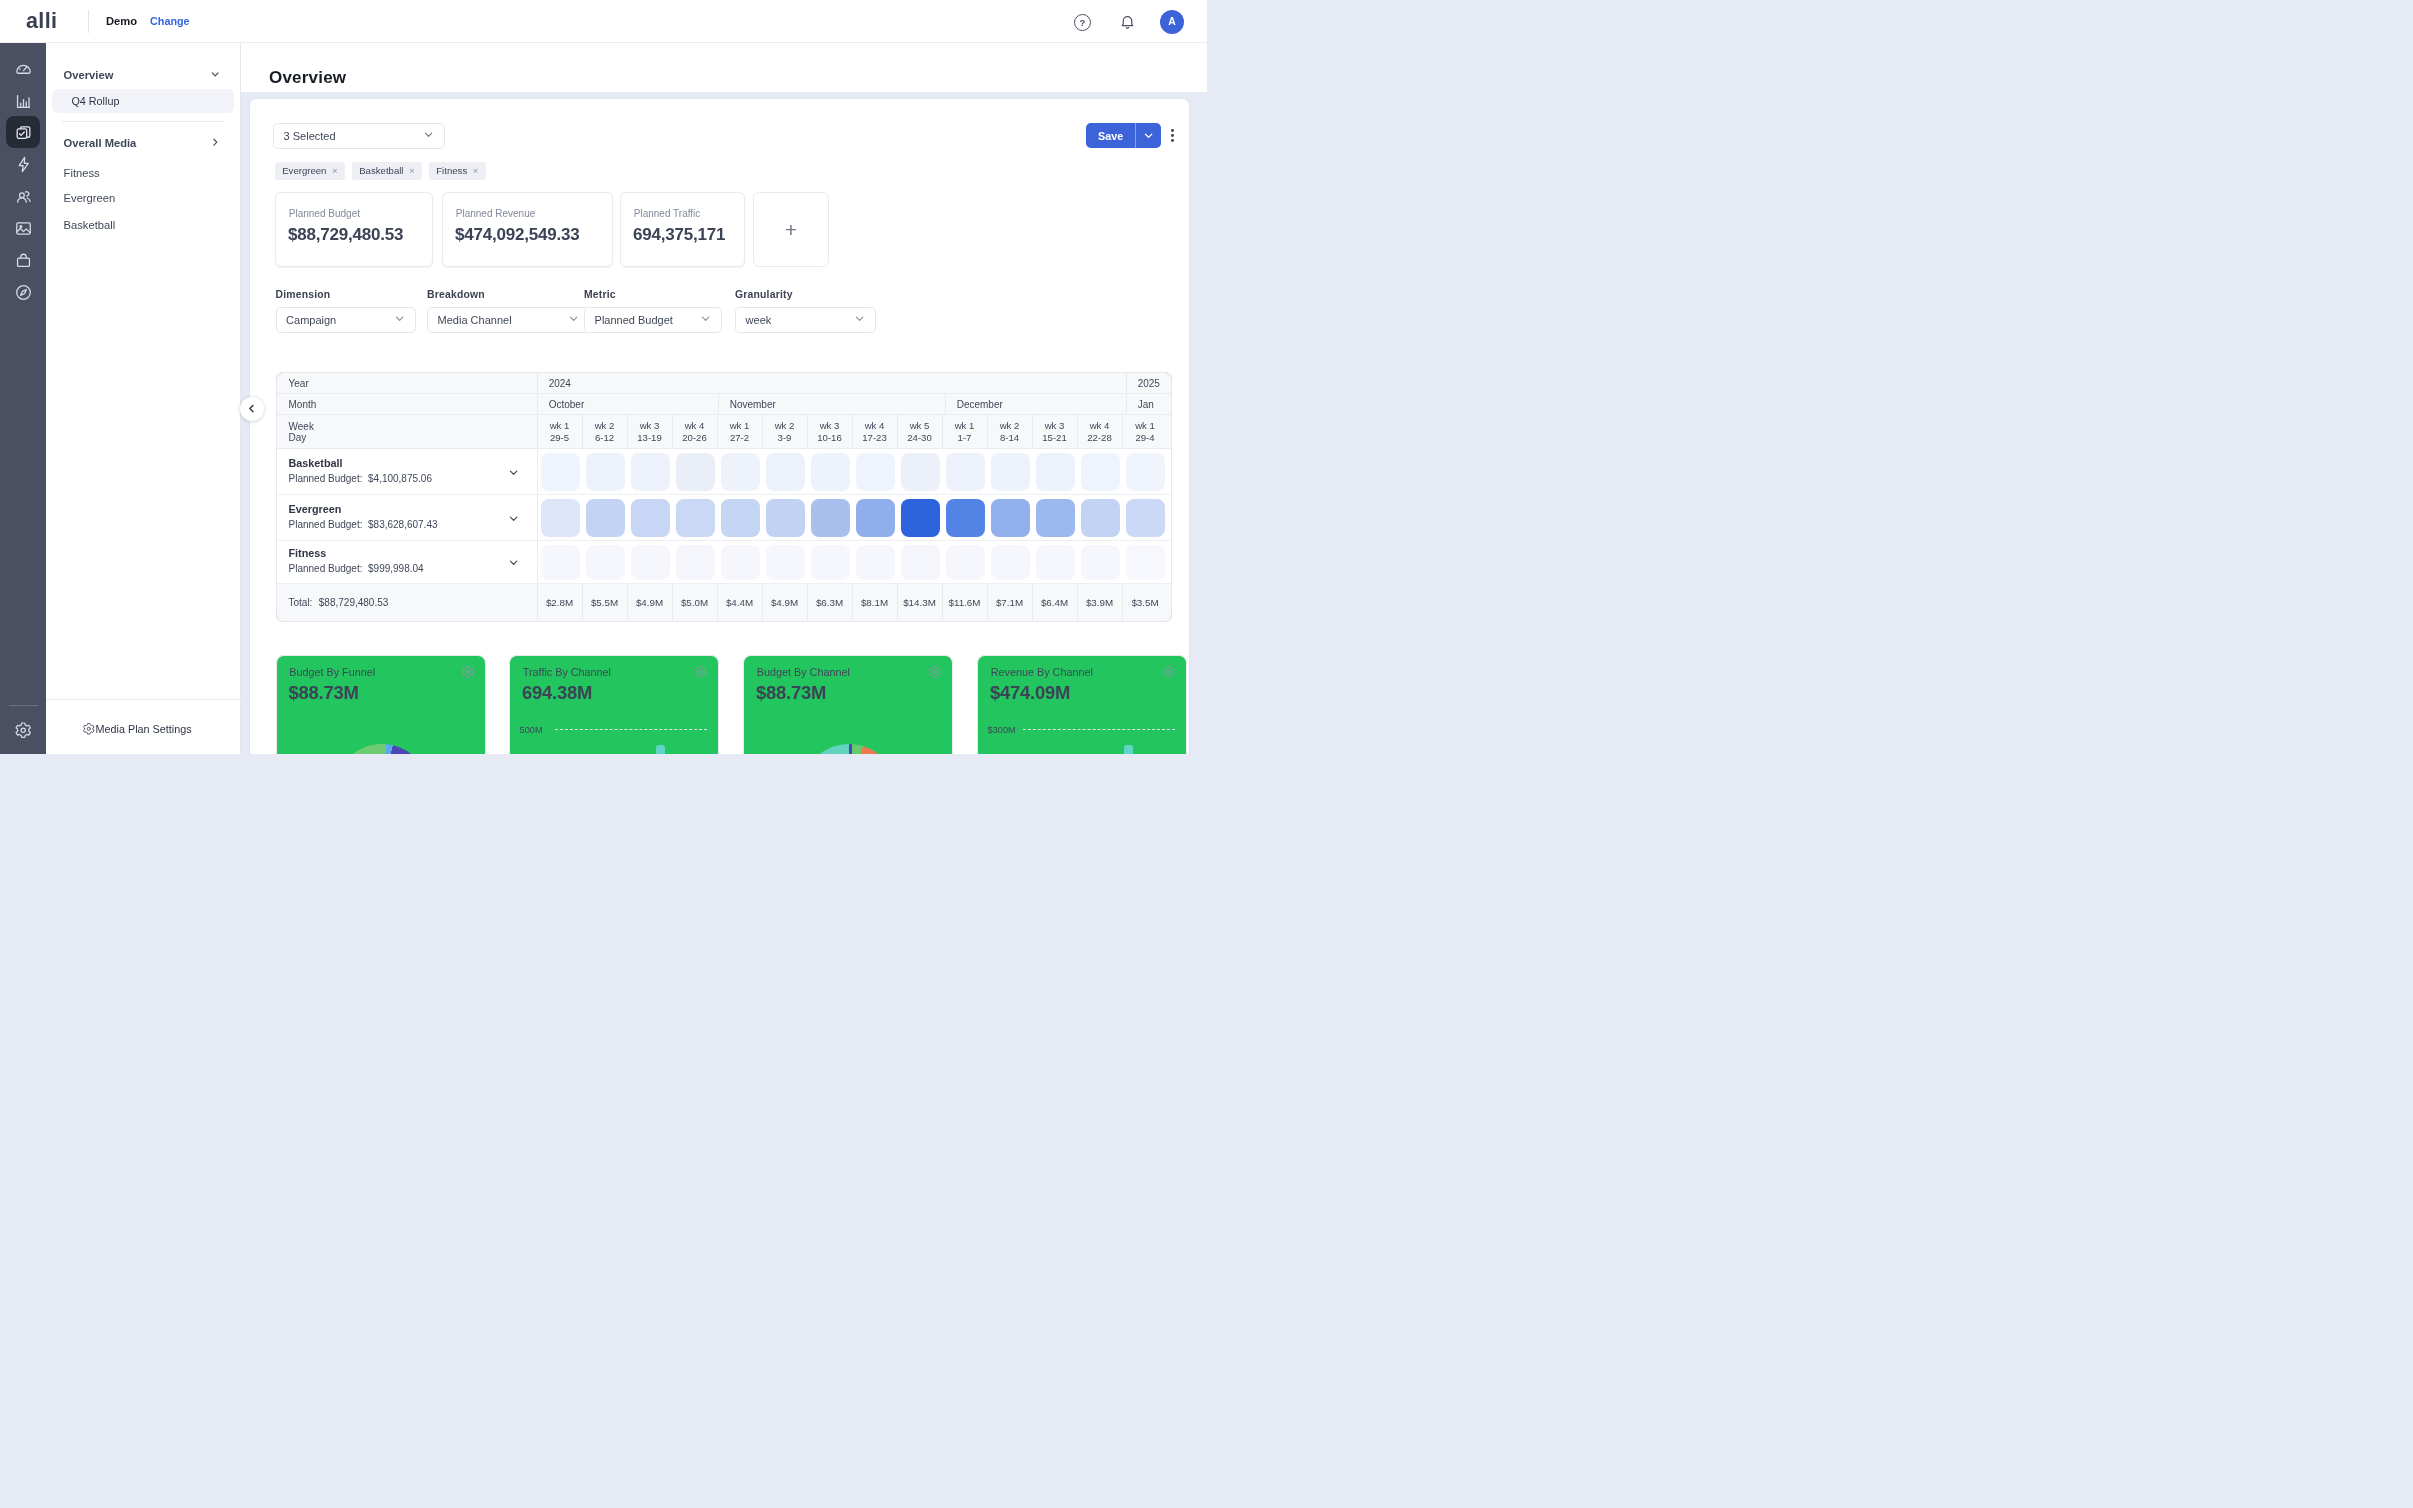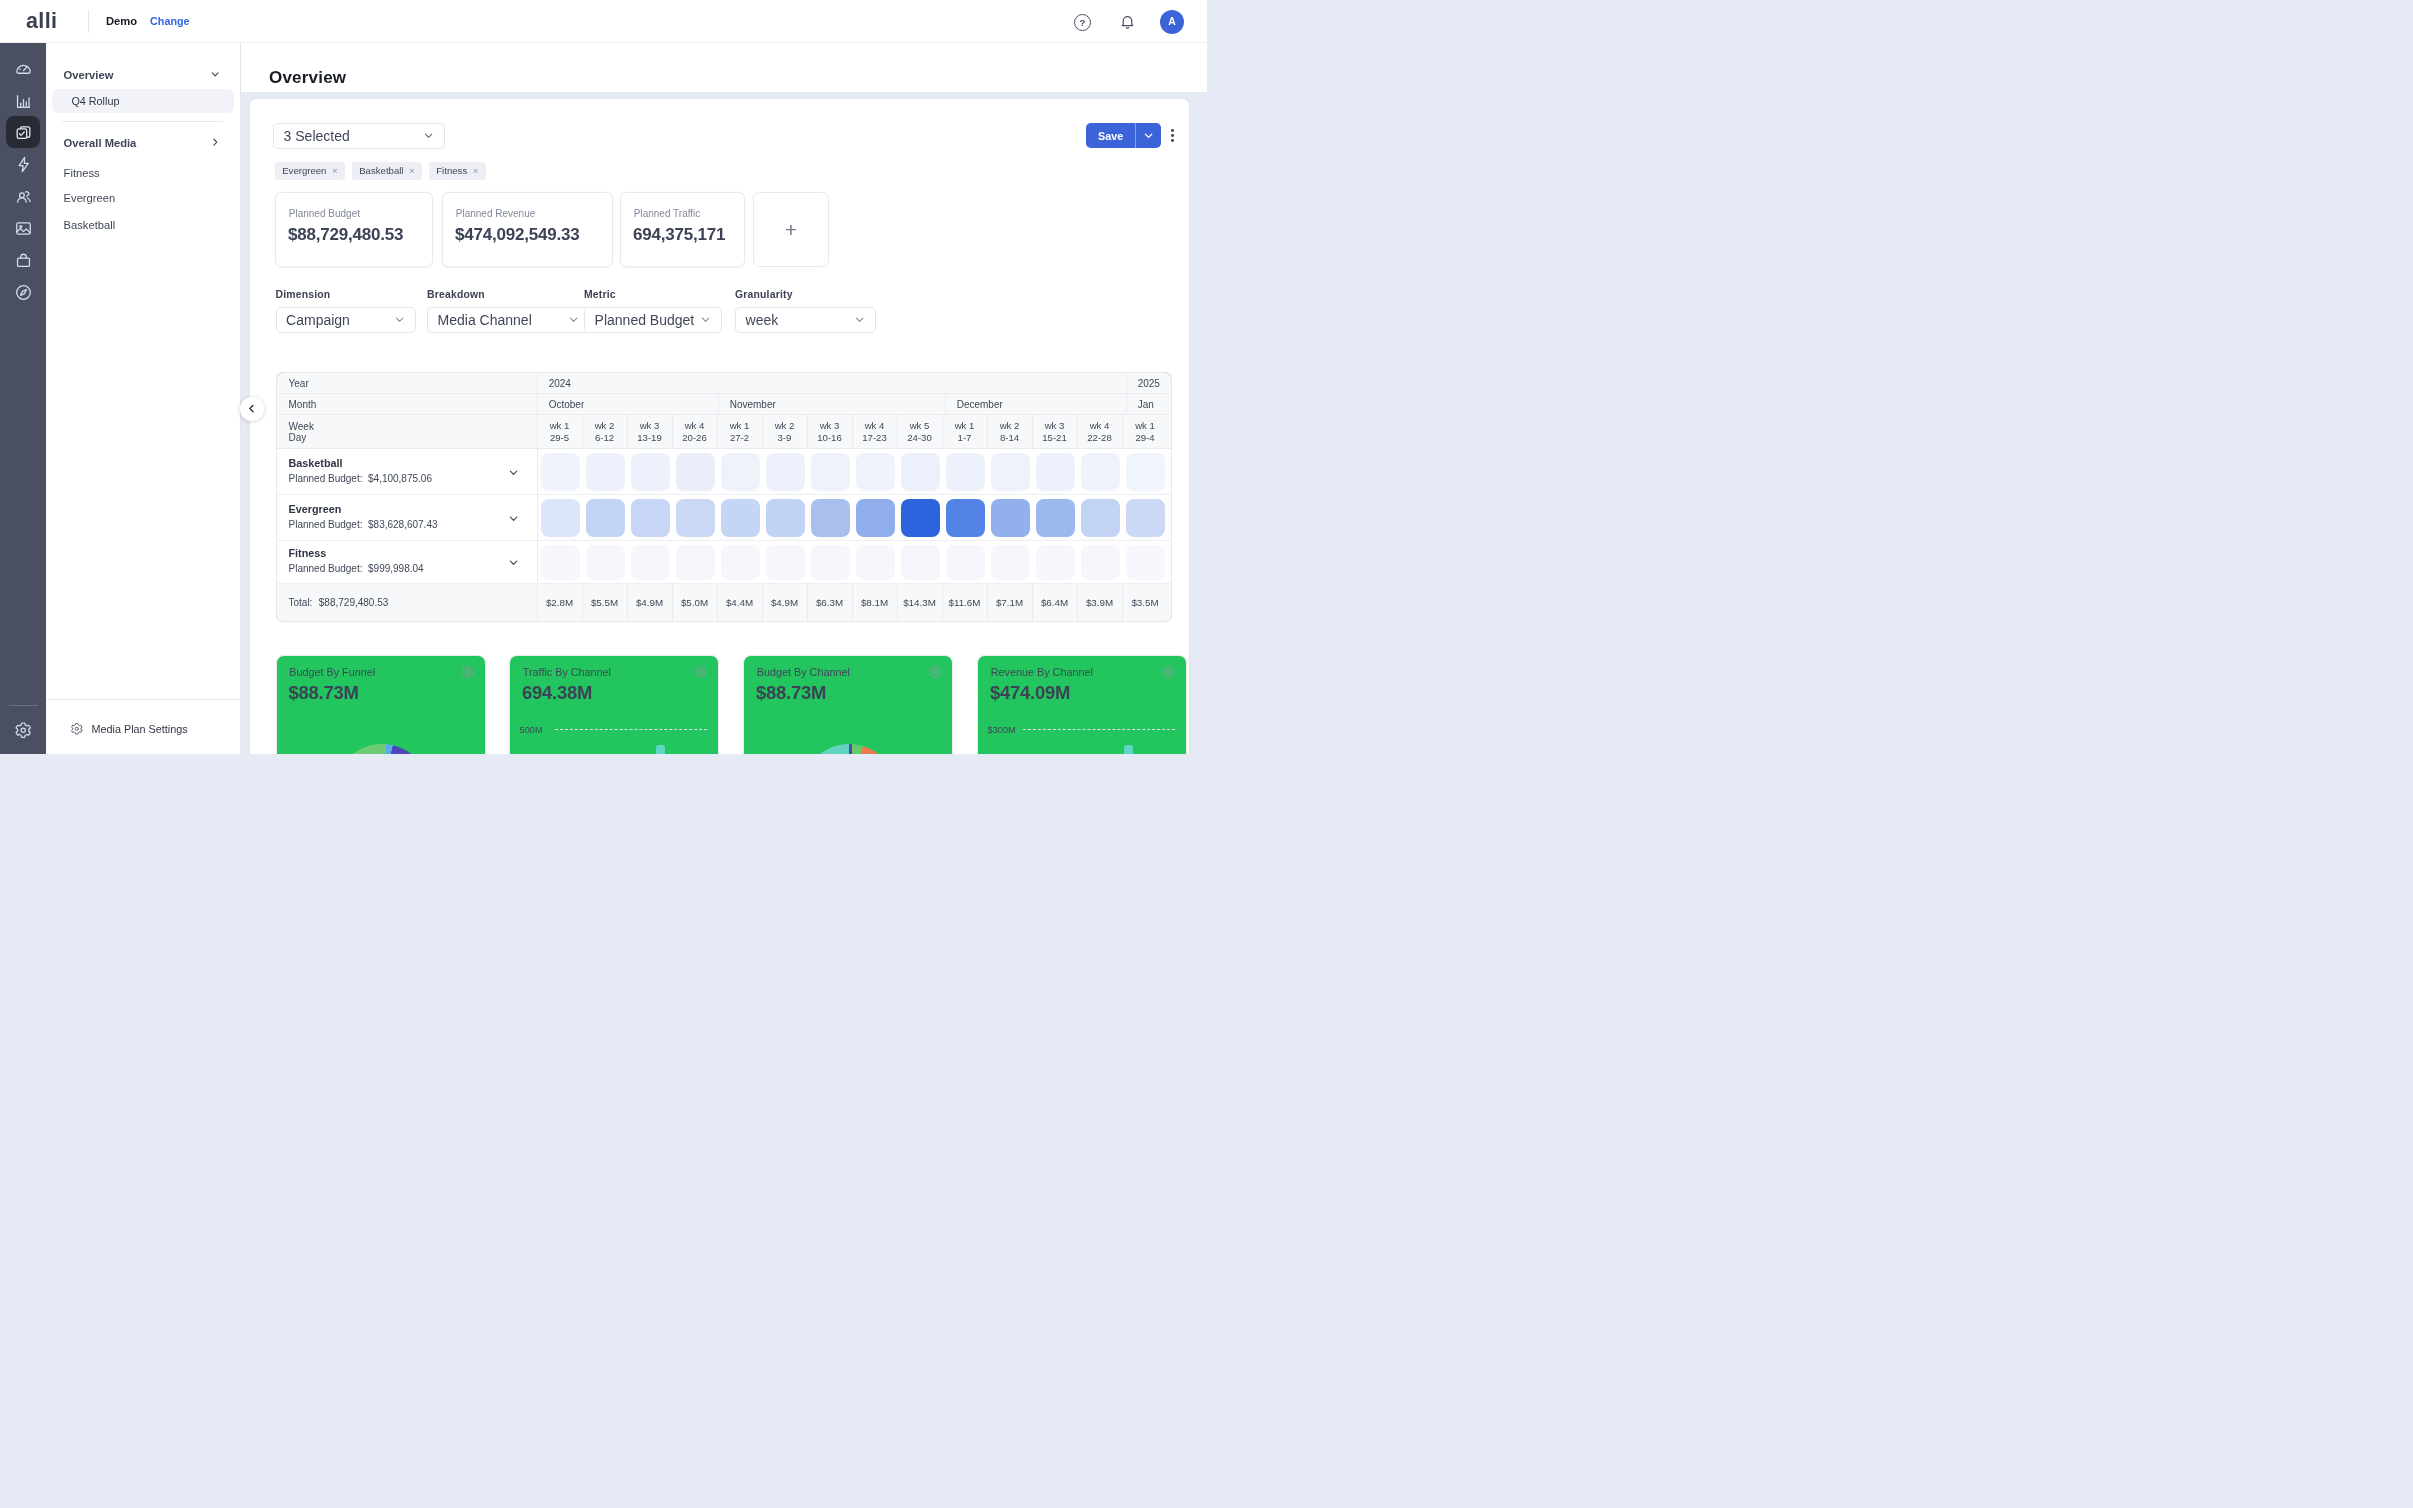--- a/index.html
+++ b/index.html
@@ -29,36 +29,36 @@
 
   
   .subnav{position:absolute;left:46px;top:43px;width:195px;height:711px;background:#fff;border-right:0.8px solid #e4e6eb;z-index:10;}
   .subnav-row{position:absolute;left:0;width:195px;height:22.3px;display:flex;align-items:center;cursor:pointer;
     font-size:11.2px;font-weight:600;color:#3f4757;padding-left:17.6px;}
   .subnav-row .chev{position:absolute;right:21px;}
   .subnav-active{position:absolute;left:6.4px;top:46px;width:182px;height:24px;background:#f1f3f8;border-radius:6.4px;
     display:flex;align-items:center;padding-left:19px;font-size:10.8px;font-weight:500;color:#2f3545;cursor:pointer;}
   .subnav-divider{position:absolute;left:16px;top:78px;width:161px;height:0.8px;background:#e8eaee;}
   .subnav-footer-border{position:absolute;left:0;top:656px;width:195px;height:0.8px;background:#e8eaee;}
-  .subnav-footer{position:absolute;left:0;top:674px;width:195px;height:24px;display:flex;align-items:center;gap:8px;
+  .subnav-footer{position:absolute;left:12px;top:674px;width:195px;height:24px;display:flex;align-items:center;
     padding-left:24px;font-size:10.8px;font-weight:500;color:#2f3545;cursor:pointer;}
 
   
   .main-topstrip{position:absolute;left:241px;top:43px;width:966px;height:49px;background:#fff;}
   .page-title{position:absolute;left:269px;top:57px;font-size:17px;font-weight:600;color:#191d26;letter-spacing:0.2px;}
   .main-bg{position:absolute;left:241px;top:92px;width:966px;height:662px;background:#e5eaf5;}
   .card{position:absolute;left:250px;top:99px;width:939px;height:718px;background:#fff;
     border-radius:6.4px 6.4px 0 0;box-shadow:0 0.8px 2.4px rgba(16,24,40,.08);}
 
   .collapse-btn{position:absolute;left:240px;top:397px;width:24px;height:24px;border-radius:50%;background:#fff;
     box-shadow:0 0.8px 4px rgba(0,0,0,.18);display:flex;align-items:center;justify-content:center;cursor:pointer;z-index:25;}
 
   
   .select{position:absolute;background:#fff;border:0.8px solid #e3e6ec;border-radius:4.8px;display:flex;align-items:center;
-    font-size:14px;color:#3f4757;padding:0 9.6px;cursor:pointer;}
+    font-size:11px;color:#3f4757;padding:0 9.6px;cursor:pointer;}
   .select .chev{position:absolute;right:9.6px;}
   .sel3{left:23px;top:24px;width:172px;height:26px;}
   .tags{position:absolute;left:25px;top:63px;display:flex;gap:7.2px;}
   .tag{height:17.6px;background:#edeff5;border-radius:3.2px;display:flex;align-items:center;padding:0 7.2px;
     font-size:9.6px;color:#3f4757;cursor:pointer;}
   .tag .x{margin-left:5.6px;color:#8a90a0;font-size:9.6px;cursor:pointer;}
   .save-btn{position:absolute;left:836px;top:24px;height:25px;display:flex;border-radius:4.8px;overflow:hidden;cursor:pointer;}
   .save-main{background:#3d63d9;color:#fff;font-size:10.8px;font-weight:600;display:flex;align-items:center;padding:0 12px;}
   .save-chev{background:#3d63d9;border-left:0.8px solid rgba(255,255,255,.4);width:25.5px;display:flex;align-items:center;justify-content:center;}
   .kebab{position:absolute;left:915px;top:24px;width:14.4px;height:25px;display:flex;flex-direction:column;gap:2.4px;

